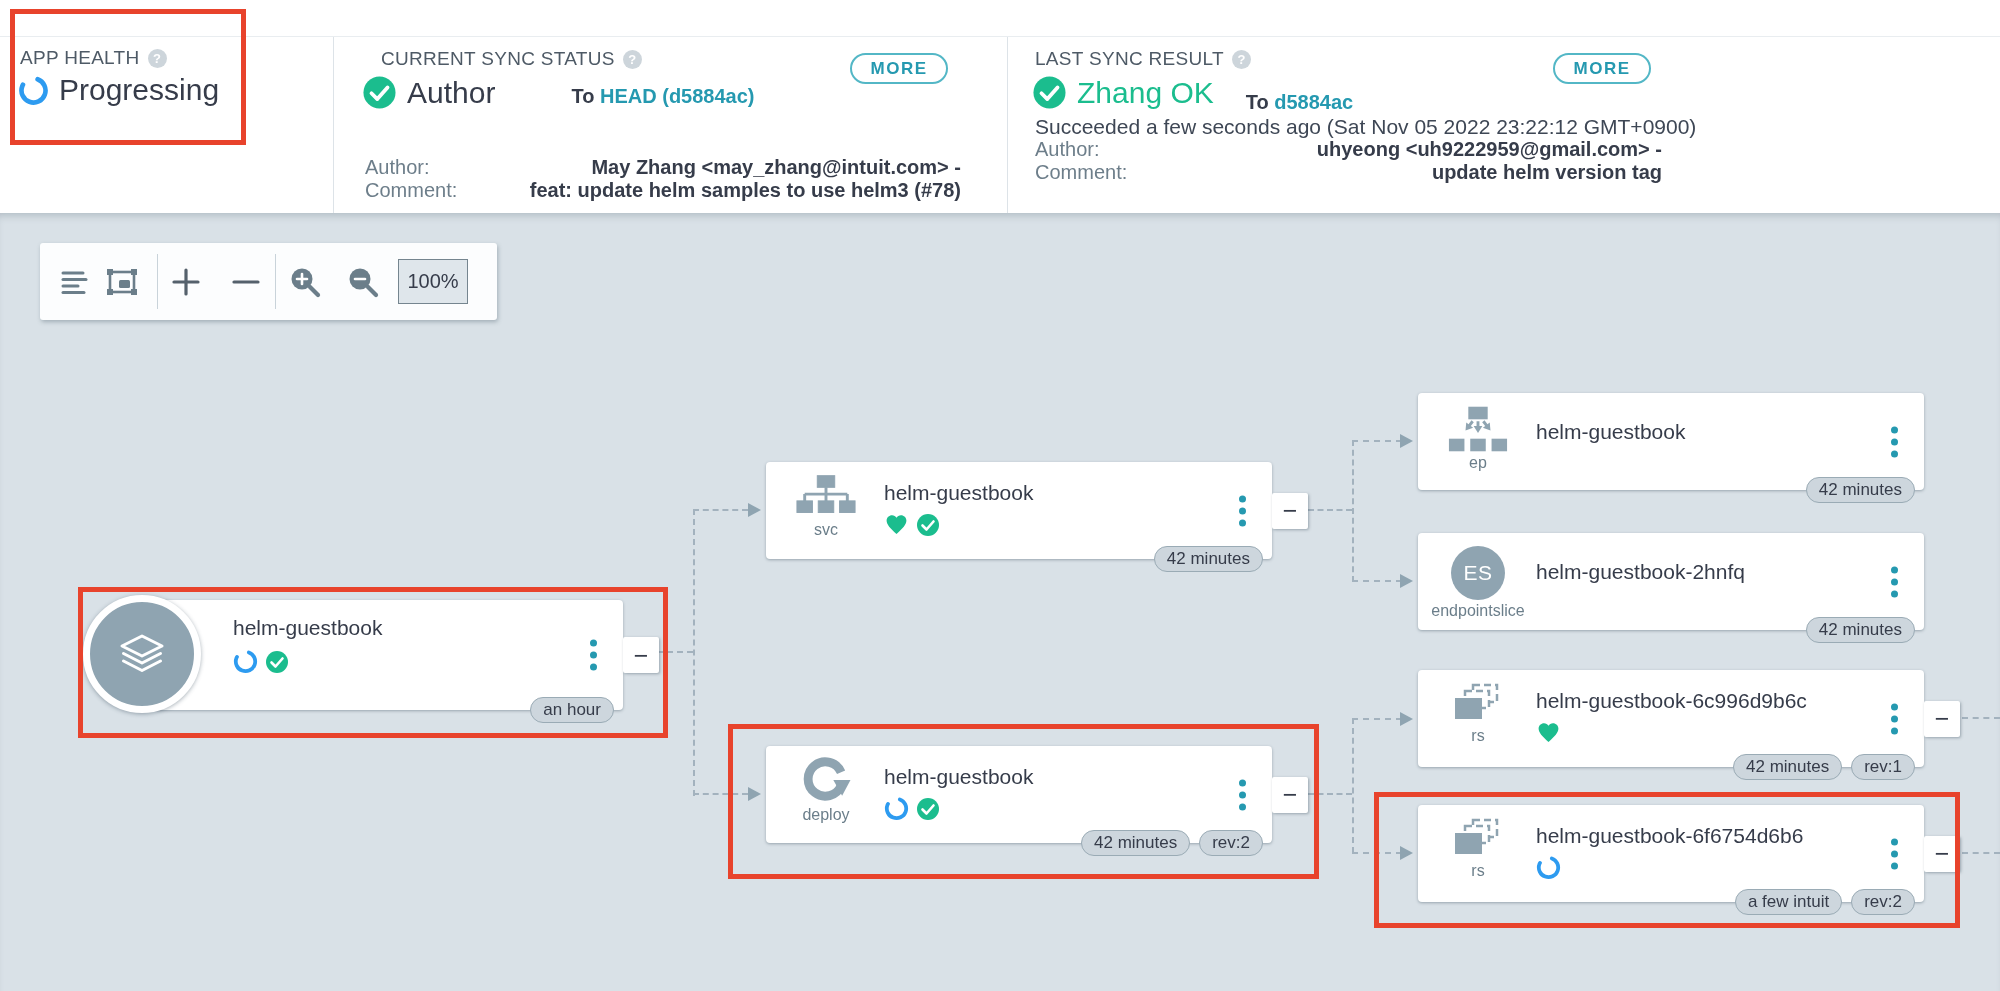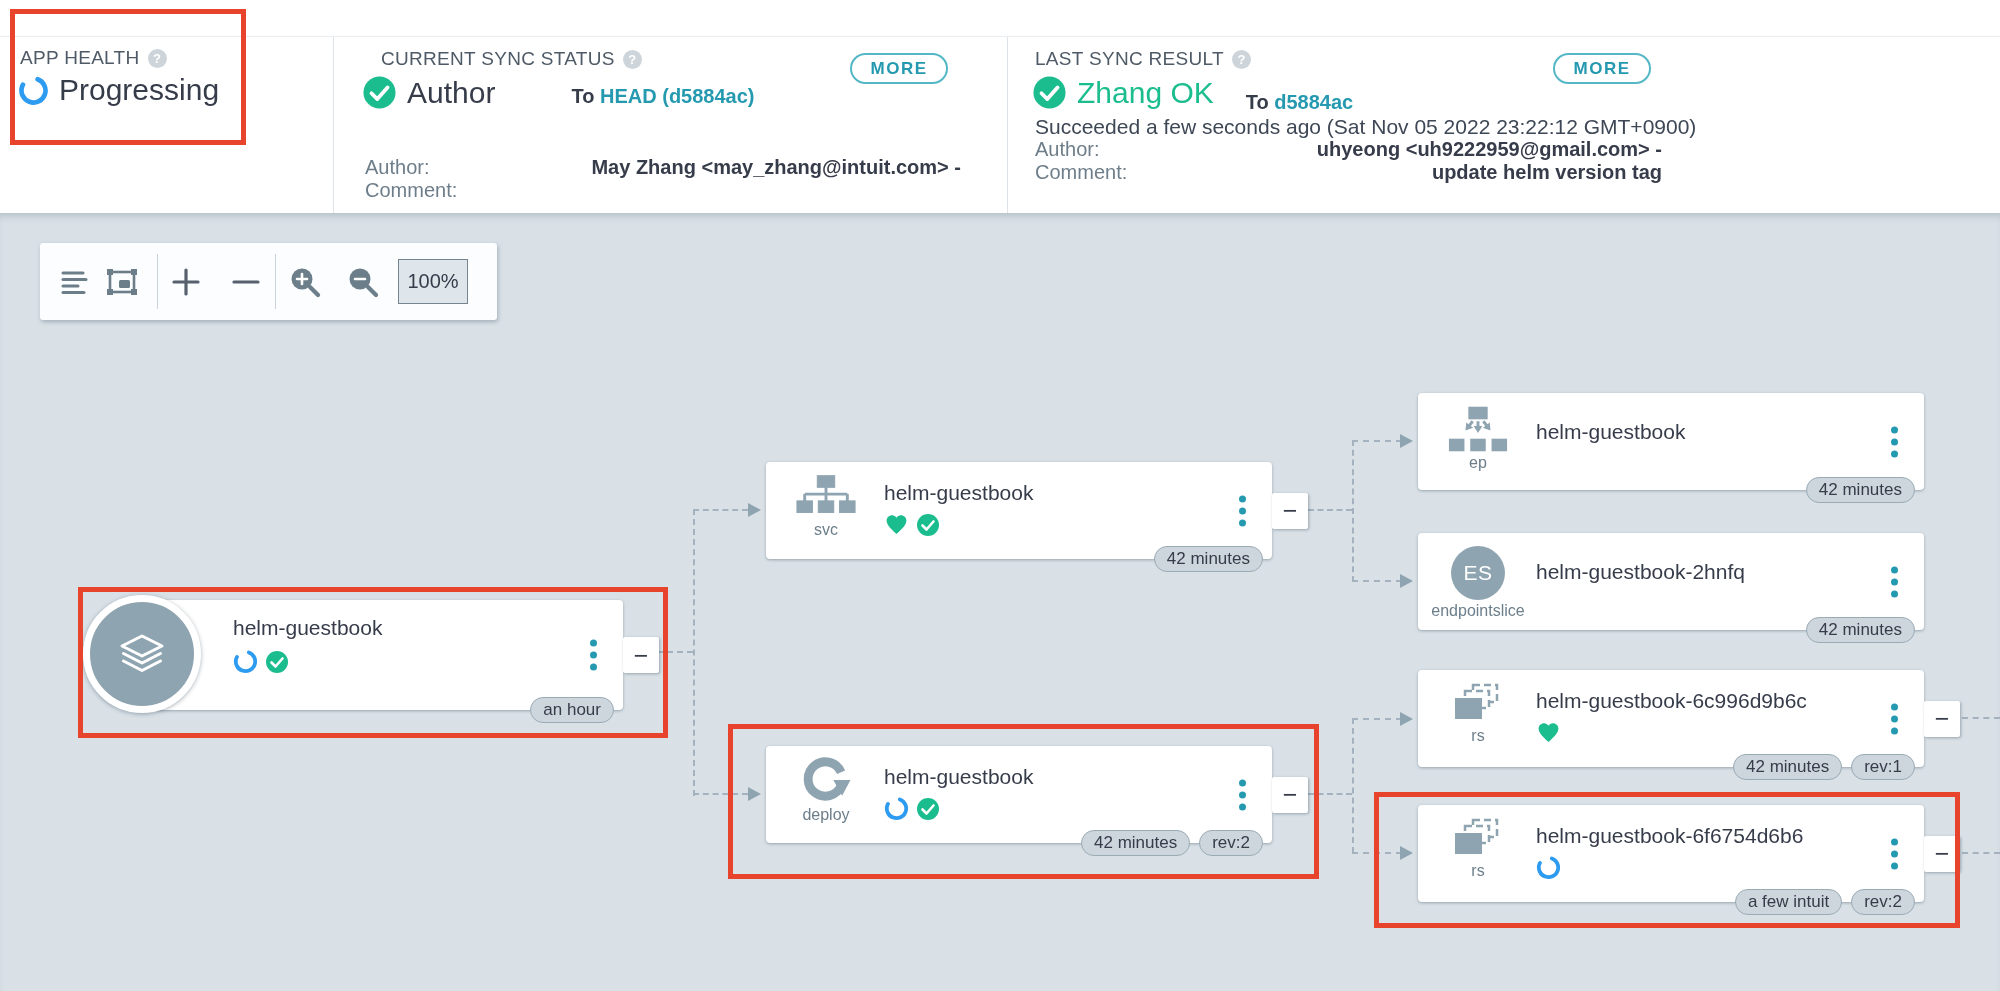--- a/index.html
+++ b/index.html
@@ -112,20 +112,21 @@
       <span>To</span>
       <span class="ref">HEAD (d5884ac)</span>
     </div>
     <div class="meta" style="left:365px; top:133px; width:596px">
       <div class="meta-row">
         <span class="meta-label">Author:</span>
         <span class="meta-value">May Zhang &lt;may_zhang@intuit.com&gt; -</span>
       </div>
       <div class="meta-row">
         <span class="meta-label">Comment:</span>
+        <span class="meta-value">feat: update helm samples to use helm3 (#78)</span>
       </div>
     </div>
 
     <div class="panel-label-row" style="left:1035px; top:25px">
       <span class="panel-label">LAST SYNC RESULT</span>
       <span class="help-badge">?</span>
     </div>
     <div class="more-btn" style="left:1553px; top:30px">MORE</div>
     <div class="status-row" style="left:1032px; top:52px">
       <svg class="svgicon" width="35" height="35" viewBox="0 0 24 24">

